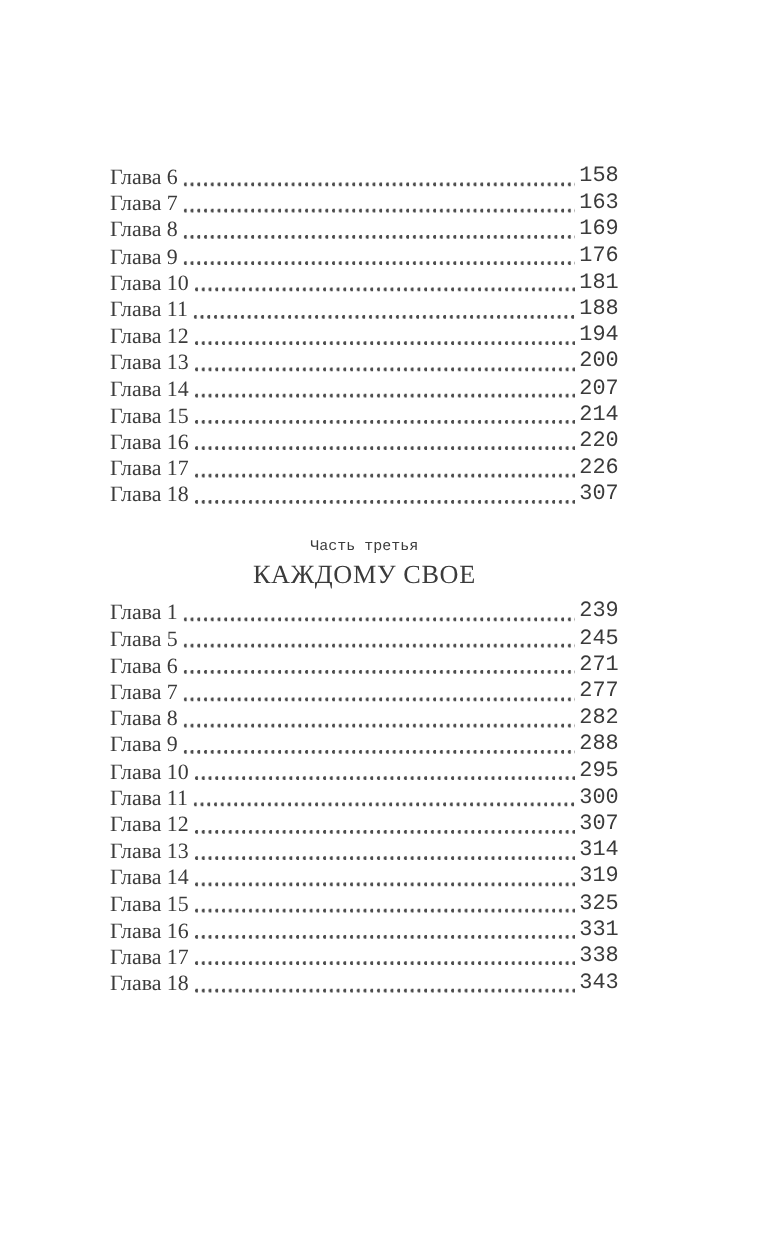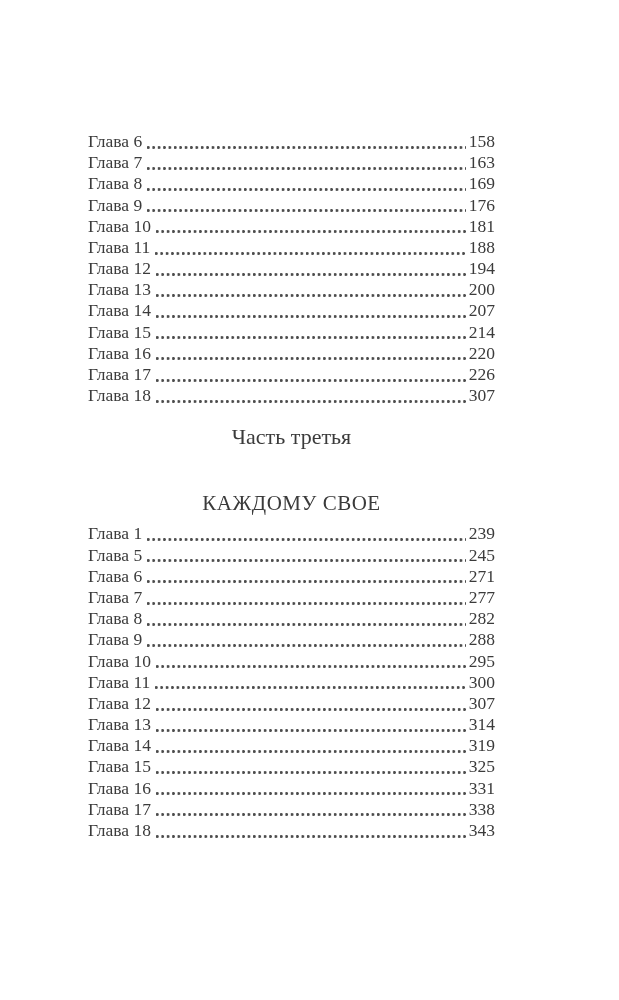--- a/index.html
+++ b/index.html
@@ -19,56 +19,57 @@
     position: absolute;
     left: 88px;
     top: 131px;
     width: 407px;
   }
   .toc-list {
     display: block;
   }
   .toc-row {
     display: flex;
-    align-items: flex-end;
+    align-items: center;
     height: 21.2px;
     font-size: 17.5px;
     line-height: 21.2px;
     white-space: nowrap;
   }
   .toc-label {
     flex: 0 0 auto;
   }
   .toc-leader {
     flex: 1 1 auto;
     align-self: stretch;
     margin: 0 3px 0 5px;
     min-width: 16px;
     background-image: radial-gradient(circle at 1.3px 1.3px, #4c4c4c 1.15px, rgba(0,0,0,0) 1.45px);
     background-size: 5.4px 2.6px;
     background-repeat: repeat-x;
     background-position: left calc(100% - 4px);
   }
   .toc-page {
     flex: 0 0 auto;
+    font-family: Liberation Mono, monospace;
   }
   .part-heading {
     text-align: center;
     margin-top: 20px;
     margin-bottom: 8px;
   }
   .part-name {
-    font-size: 22px;
+    font-size: 12px;
     line-height: 22px;
+    font-family: Liberation Mono, monospace;
   }
   .part-title {
     font-size: 21px;
     line-height: 23px;
     letter-spacing: 0.5px;
-    margin-top: 44px;
   }
   .part-subtitle {
     font-size: 18px;
     line-height: 22px;
     font-style: italic;
   }
 </style>
 </head>
 <body>
 

